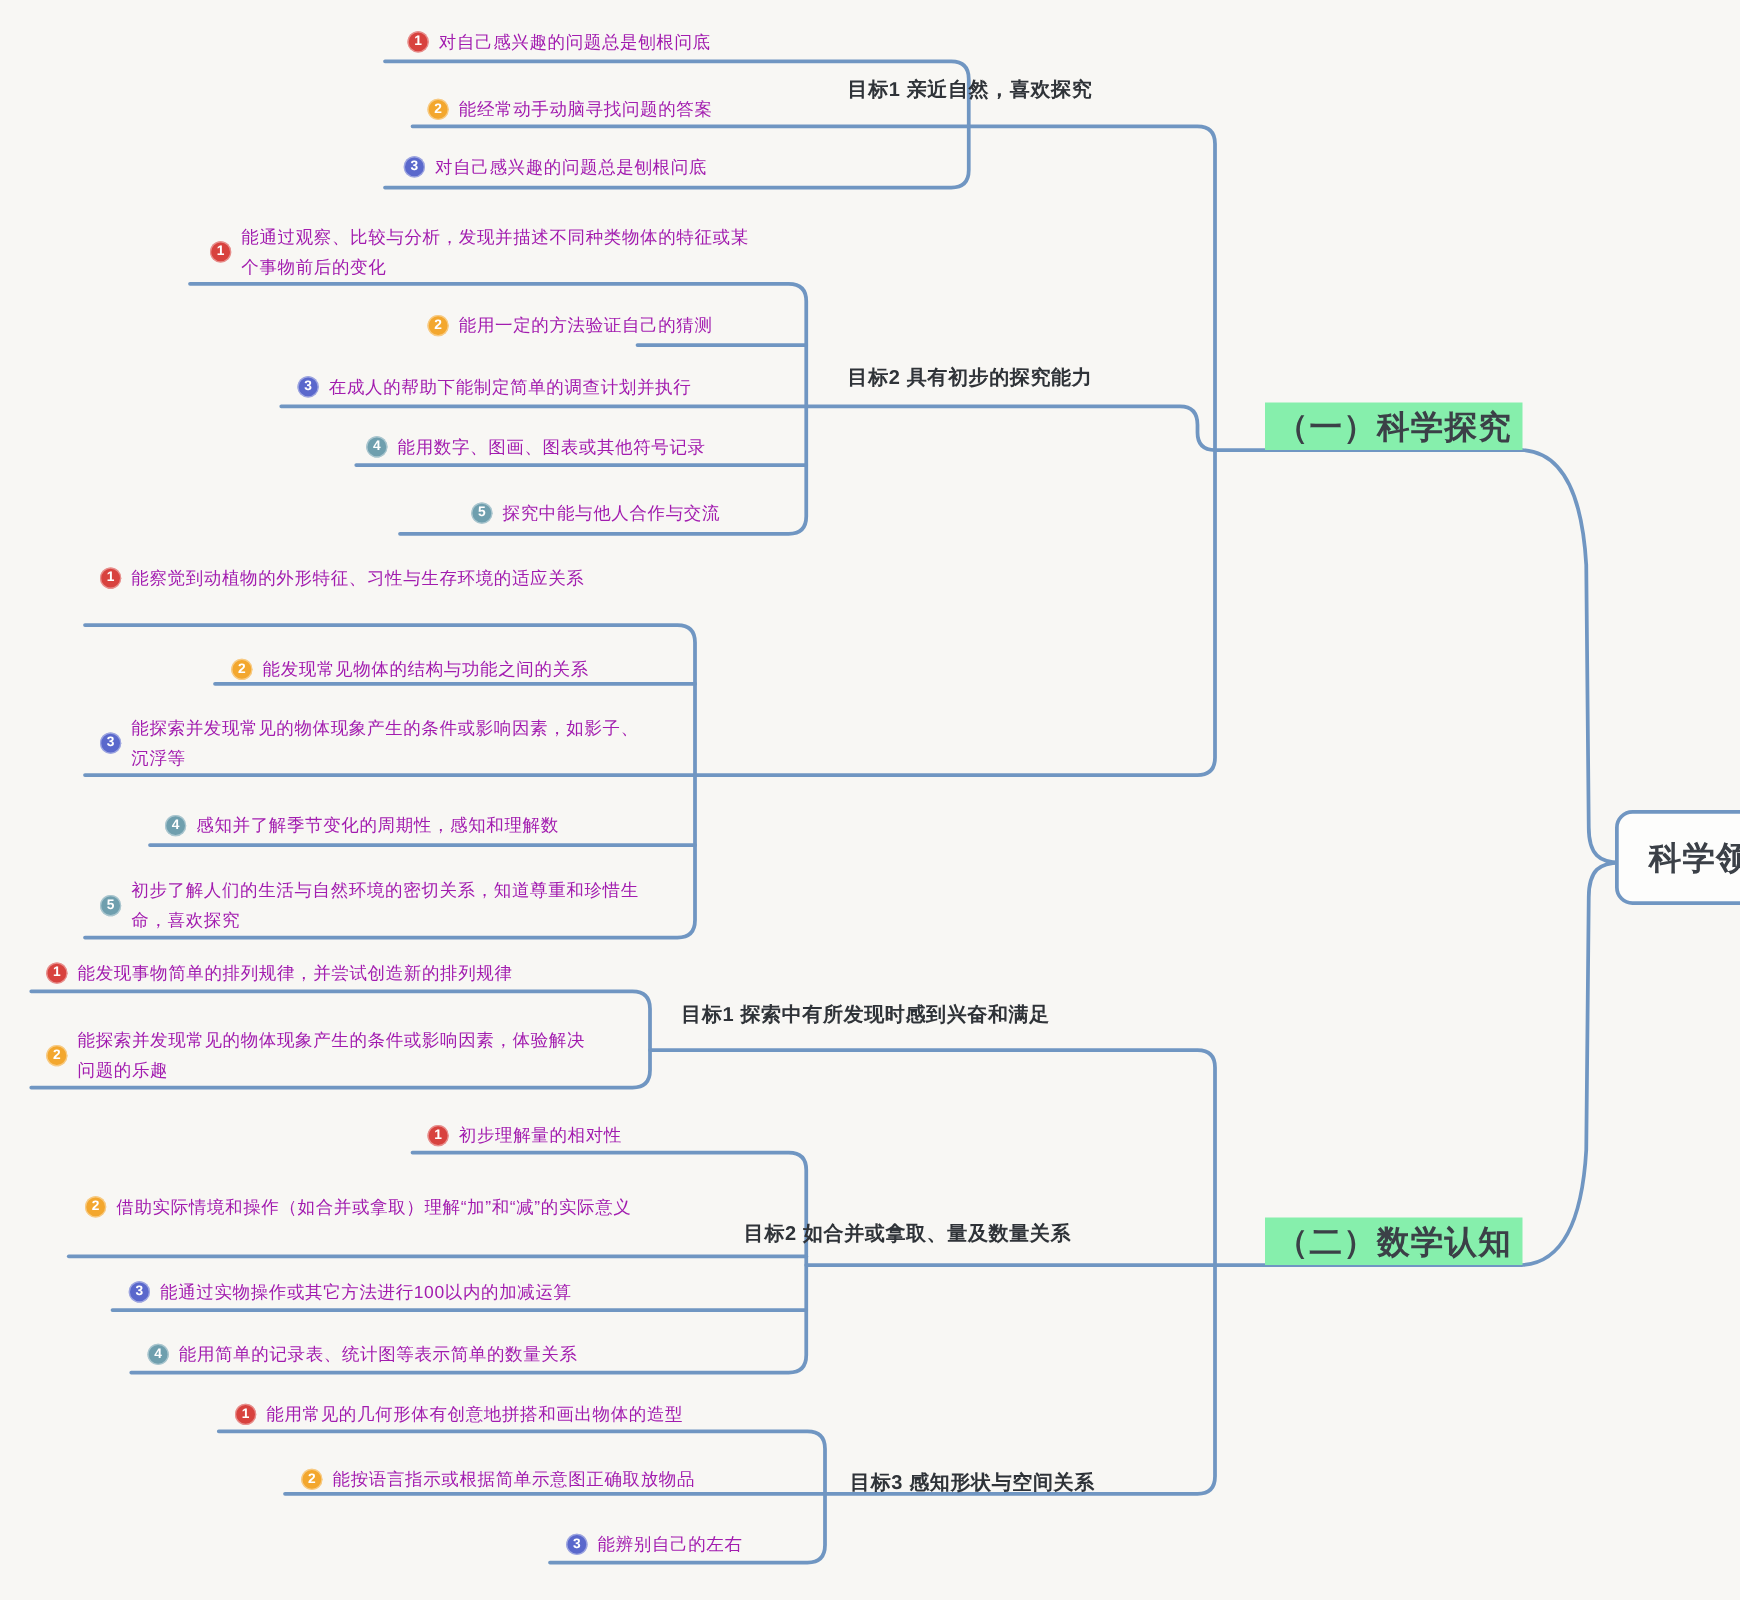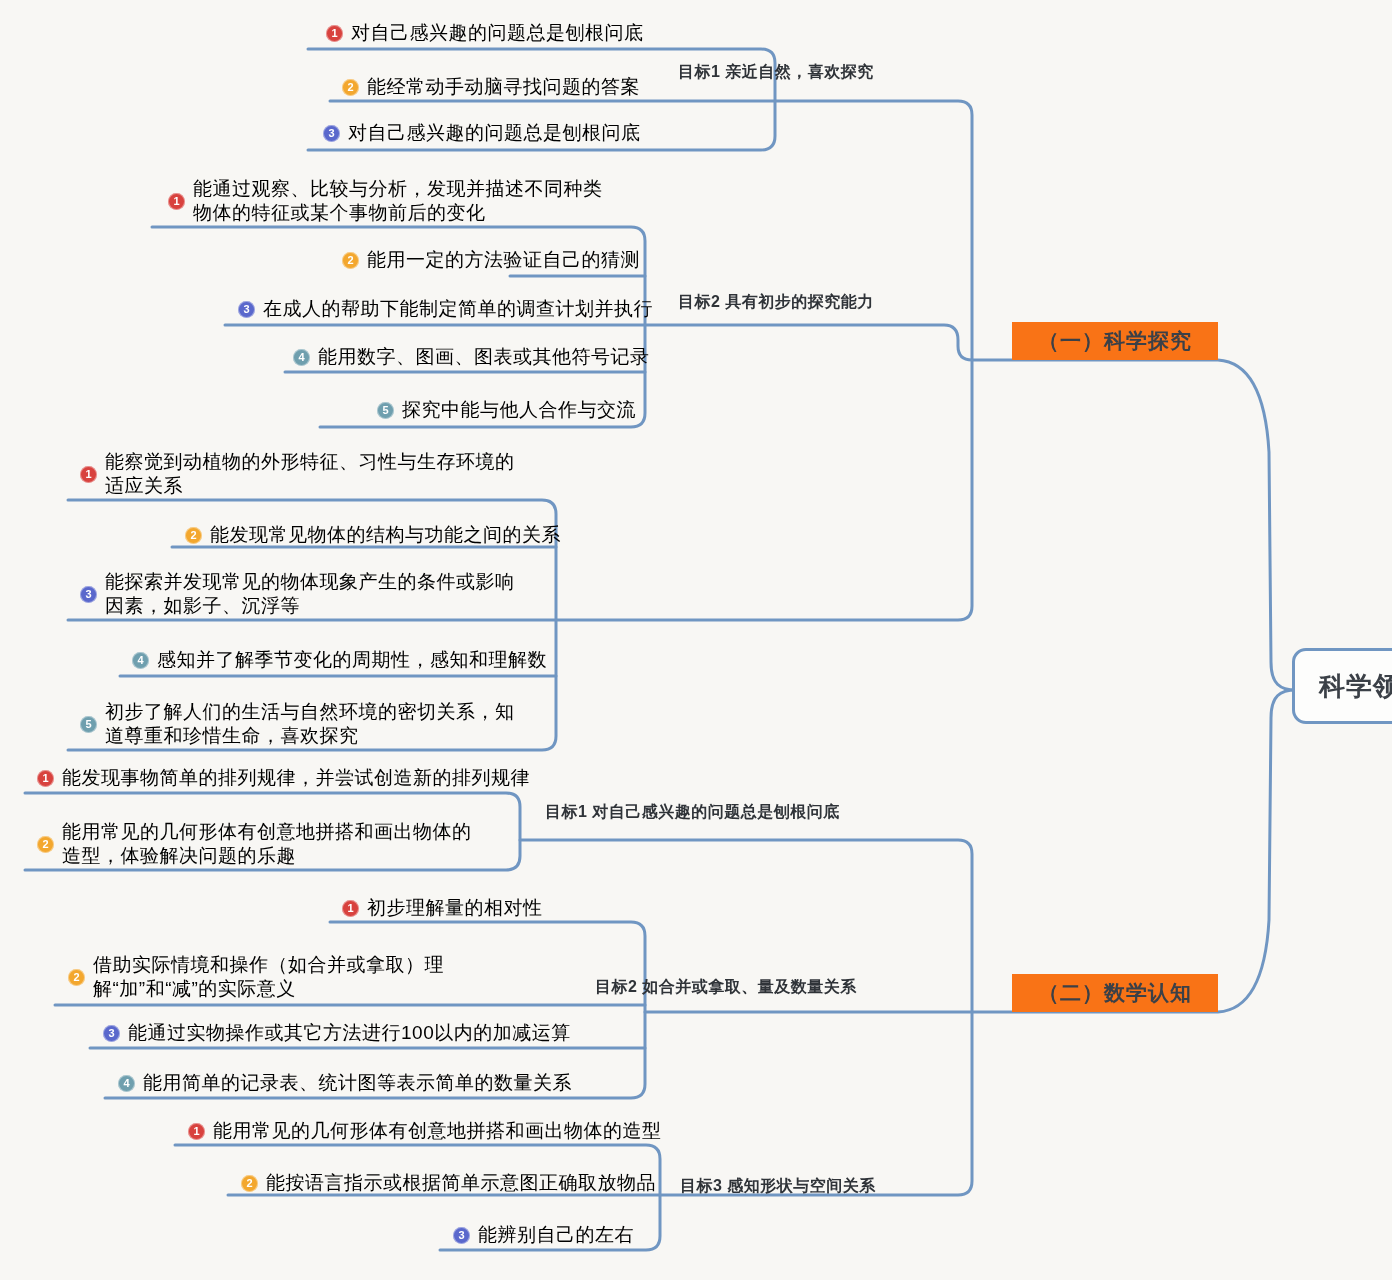--- a/index.html
+++ b/index.html
@@ -9,43 +9,43 @@
     font-family:"Liberation Sans","DejaVu Sans",sans-serif;
   }
   #canvas{position:absolute;left:0;top:0;width:1392px;height:1280px;}
   svg.lines{position:absolute;left:0;top:0;}
   svg.lines path{fill:none;stroke:#7096c2;stroke-width:3;stroke-linecap:round;}
 
   .leaf{
     position:absolute;display:flex;align-items:center;gap:8px;
   }
   .leaf-text{
-    font-size:19px;line-height:24px;color:#000000;letter-spacing:0.5px;
+    font-size:14px;line-height:24px;color:#a21caf;letter-spacing:0.5px;
     white-space:nowrap;
   }
   .leaf-text.wrap{white-space:normal;}
   .badge{
     flex:0 0 auto;width:17px;height:17px;border-radius:50%;
     color:#fff;font-size:11px;font-weight:bold;line-height:17px;text-align:center;
     box-shadow:0 0 0 1px rgba(255,255,255,.4) inset;
   }
   .b1{background:#d8423e;}
   .b2{background:#f3a72e;}
   .b3{background:#5a68cc;}
   .b4{background:#6f9fae;}
   .b5{background:#6f9fae;}
 
   .goal{
     position:absolute;font-size:16px;font-weight:bold;color:#2f3338;
     white-space:nowrap;letter-spacing:0.5px;
   }
   .branch{
-    position:absolute;width:206px;height:38px;background:#f97316;
+    position:absolute;width:206px;height:38px;background:#86efac;
     display:flex;align-items:center;justify-content:center;
-    font-size:21px;font-weight:bold;color:#3b4047;white-space:nowrap;
+    font-size:26px;font-weight:bold;color:#3b4047;white-space:nowrap;
     letter-spacing:1px;
   }
   .root{
     position:absolute;left:1292px;top:648px;width:168px;height:76px;
     background:#fdfdfc;border:3px solid #7096c2;border-radius:14px;
     display:flex;align-items:center;
     padding-left:24px;box-sizing:border-box;
     font-size:26px;font-weight:bold;color:#3b4047;white-space:nowrap;
     letter-spacing:1px;
   }
@@ -142,23 +142,23 @@
   </div>
 
   <div class="branch" style="left:1012px;top:322px">（一）科学探究</div>
 
   <div class="leaf" style="left:37px;top:766px">
     <span class="badge b1">1</span>
     <span class="leaf-text">能发现事物简单的排列规律，并尝试创造新的排列规律</span>
   </div>
   <div class="leaf" style="left:37px;top:820px">
     <span class="badge b2">2</span>
-    <span class="leaf-text wrap" style="width:420px">能用常见的几何形体有创意地拼搭和画出物体的造型，体验解决问题的乐趣</span>
+    <span class="leaf-text wrap" style="width:420px">能探索并发现常见的物体现象产生的条件或影响因素，体验解决问题的乐趣</span>
   </div>
-  <div class="goal" style="left:545px;top:802px">目标1 对自己感兴趣的问题总是刨根问底</div>
+  <div class="goal" style="left:545px;top:802px">目标1 探索中有所发现时感到兴奋和满足</div>
 
   <div class="leaf" style="left:342px;top:896px">
     <span class="badge b1">1</span>
     <span class="leaf-text">初步理解量的相对性</span>
   </div>
   <div class="leaf" style="left:68px;top:953px">
     <span class="badge b2">2</span>
     <span class="leaf-text wrap" style="width:430px">借助实际情境和操作（如合并或拿取）理解“加”和“减”的实际意义</span>
   </div>
   <div class="leaf" style="left:103px;top:1021px">

